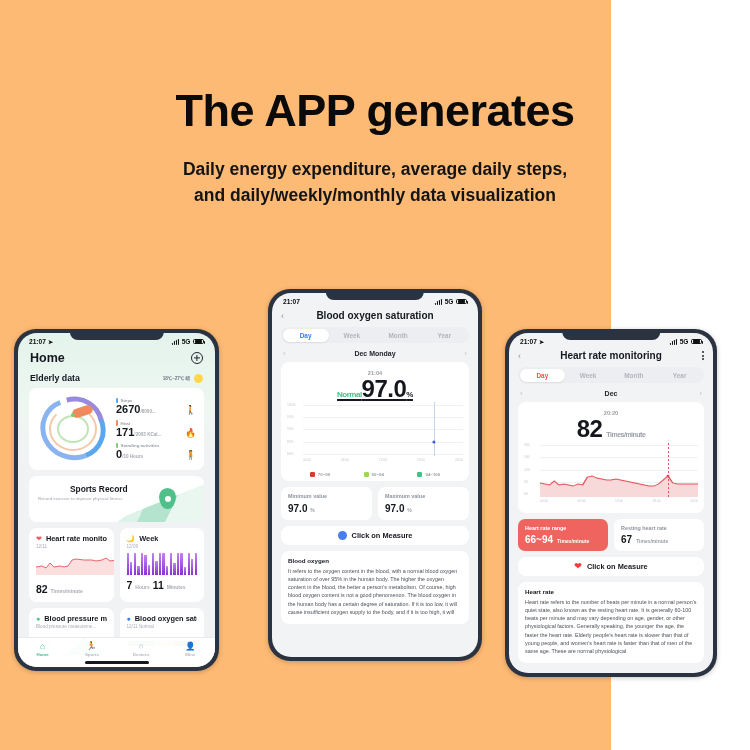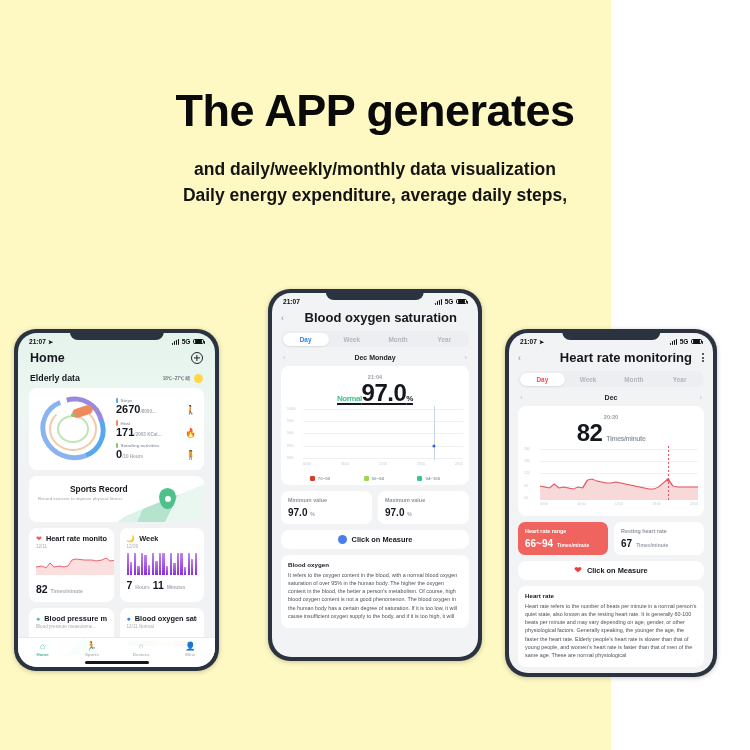--- a/index.html
+++ b/index.html
@@ -2,21 +2,21 @@
 <html><head>
 <meta charset="utf-8">
 <style>
   * { box-sizing: border-box; margin: 0; padding: 0; }
   html, body {
     width: 750px; height: 750px;
     background: #ffffff;
     font-family: "Liberation Sans", sans-serif;
     overflow: hidden;
   }
-  .page { position: relative; width: 611px; height: 750px; background: #fef9c3; }
+  .page { position: relative; width: 611px; height: 750px; background: #fdba74; }
 
   
   .headline-wrap { position: absolute; top: 84px; left: 0; width: 750px; text-align: center; }
   .headline {
     font-size: 45px; font-weight: 700; color: #0a0a0a;
     line-height: 1.22; letter-spacing: -0.5px;
   }
   .headline .l2 { display: block; }
   .subhead {
     margin-top: 17px; font-size: 17.5px; font-weight: 600; color: #141414;
@@ -144,21 +144,21 @@
     display:flex; align-items:center; padding-bottom: 6px; border-top: .5px solid #e9eaed; z-index:5;
   }
   .tab { flex:1; text-align:center; }
   .tab .ti { font-size: 8.5px; display:block; line-height:1; color:#b4b9c0; }
   .tab .tl { font-size: 4.4px; color:#b4b9c0; display:block; margin-top:2px; font-weight:600; }
   .tab.active .ti, .tab.active .tl { color:#3fb98a; }
 
   
   .appbar { display:flex; align-items:center; padding: 3px 9px 6px 9px; position:relative; }
   .back { font-size: 9px; color:#8f959d; width: 12px; }
-  .app-title { flex:1; text-align:right; font-size: 13px; font-weight:700; color:#14181e; }
+  .app-title { flex:1; text-align:center; font-size: 10px; font-weight:700; color:#14181e; }
   .kebab { width:12px; text-align:right; font-size:9px; color:#14181e; letter-spacing:0; line-height:.6; }
   .kebab i { display:block; width:2px; height:2px; border-radius:50%; background:#23272e; margin:1.3px 0 1.3px auto; }
 
   .segbar {
     margin: 0 9px; background:#edeef1; border-radius: 20px; height: 16px;
     display:flex; align-items:center; padding: 1.5px;
   }
   .seg { flex:1; text-align:center; font-size: 6.4px; font-weight:700; color:#b0b5bc; line-height: 13px; border-radius: 20px; }
   .seg.active { background:#fff; box-shadow: 0 1px 2px rgba(0,0,0,.08); }
   .seg.active.blue { color:#2f7ff0; }
@@ -219,22 +219,22 @@
 </head>
 <body>
 
 <div class="page">
 
   <div class="headline-wrap">
     <div class="headline">
       <span class="l1">The APP generates</span>
     </div>
     <div class="subhead">
+      <span>Daily energy expenditure, average daily steps,</span>
       <span>and daily/weekly/monthly data visualization</span>
-      <span>Daily energy expenditure, average daily steps,</span>
     </div>
   </div>
 
   <div class="phone left">
     <div class="notch"></div>
     <div class="screen">
 
       <div class="statusbar">
         <div class="sb-left">
           <span>21:07</span>

